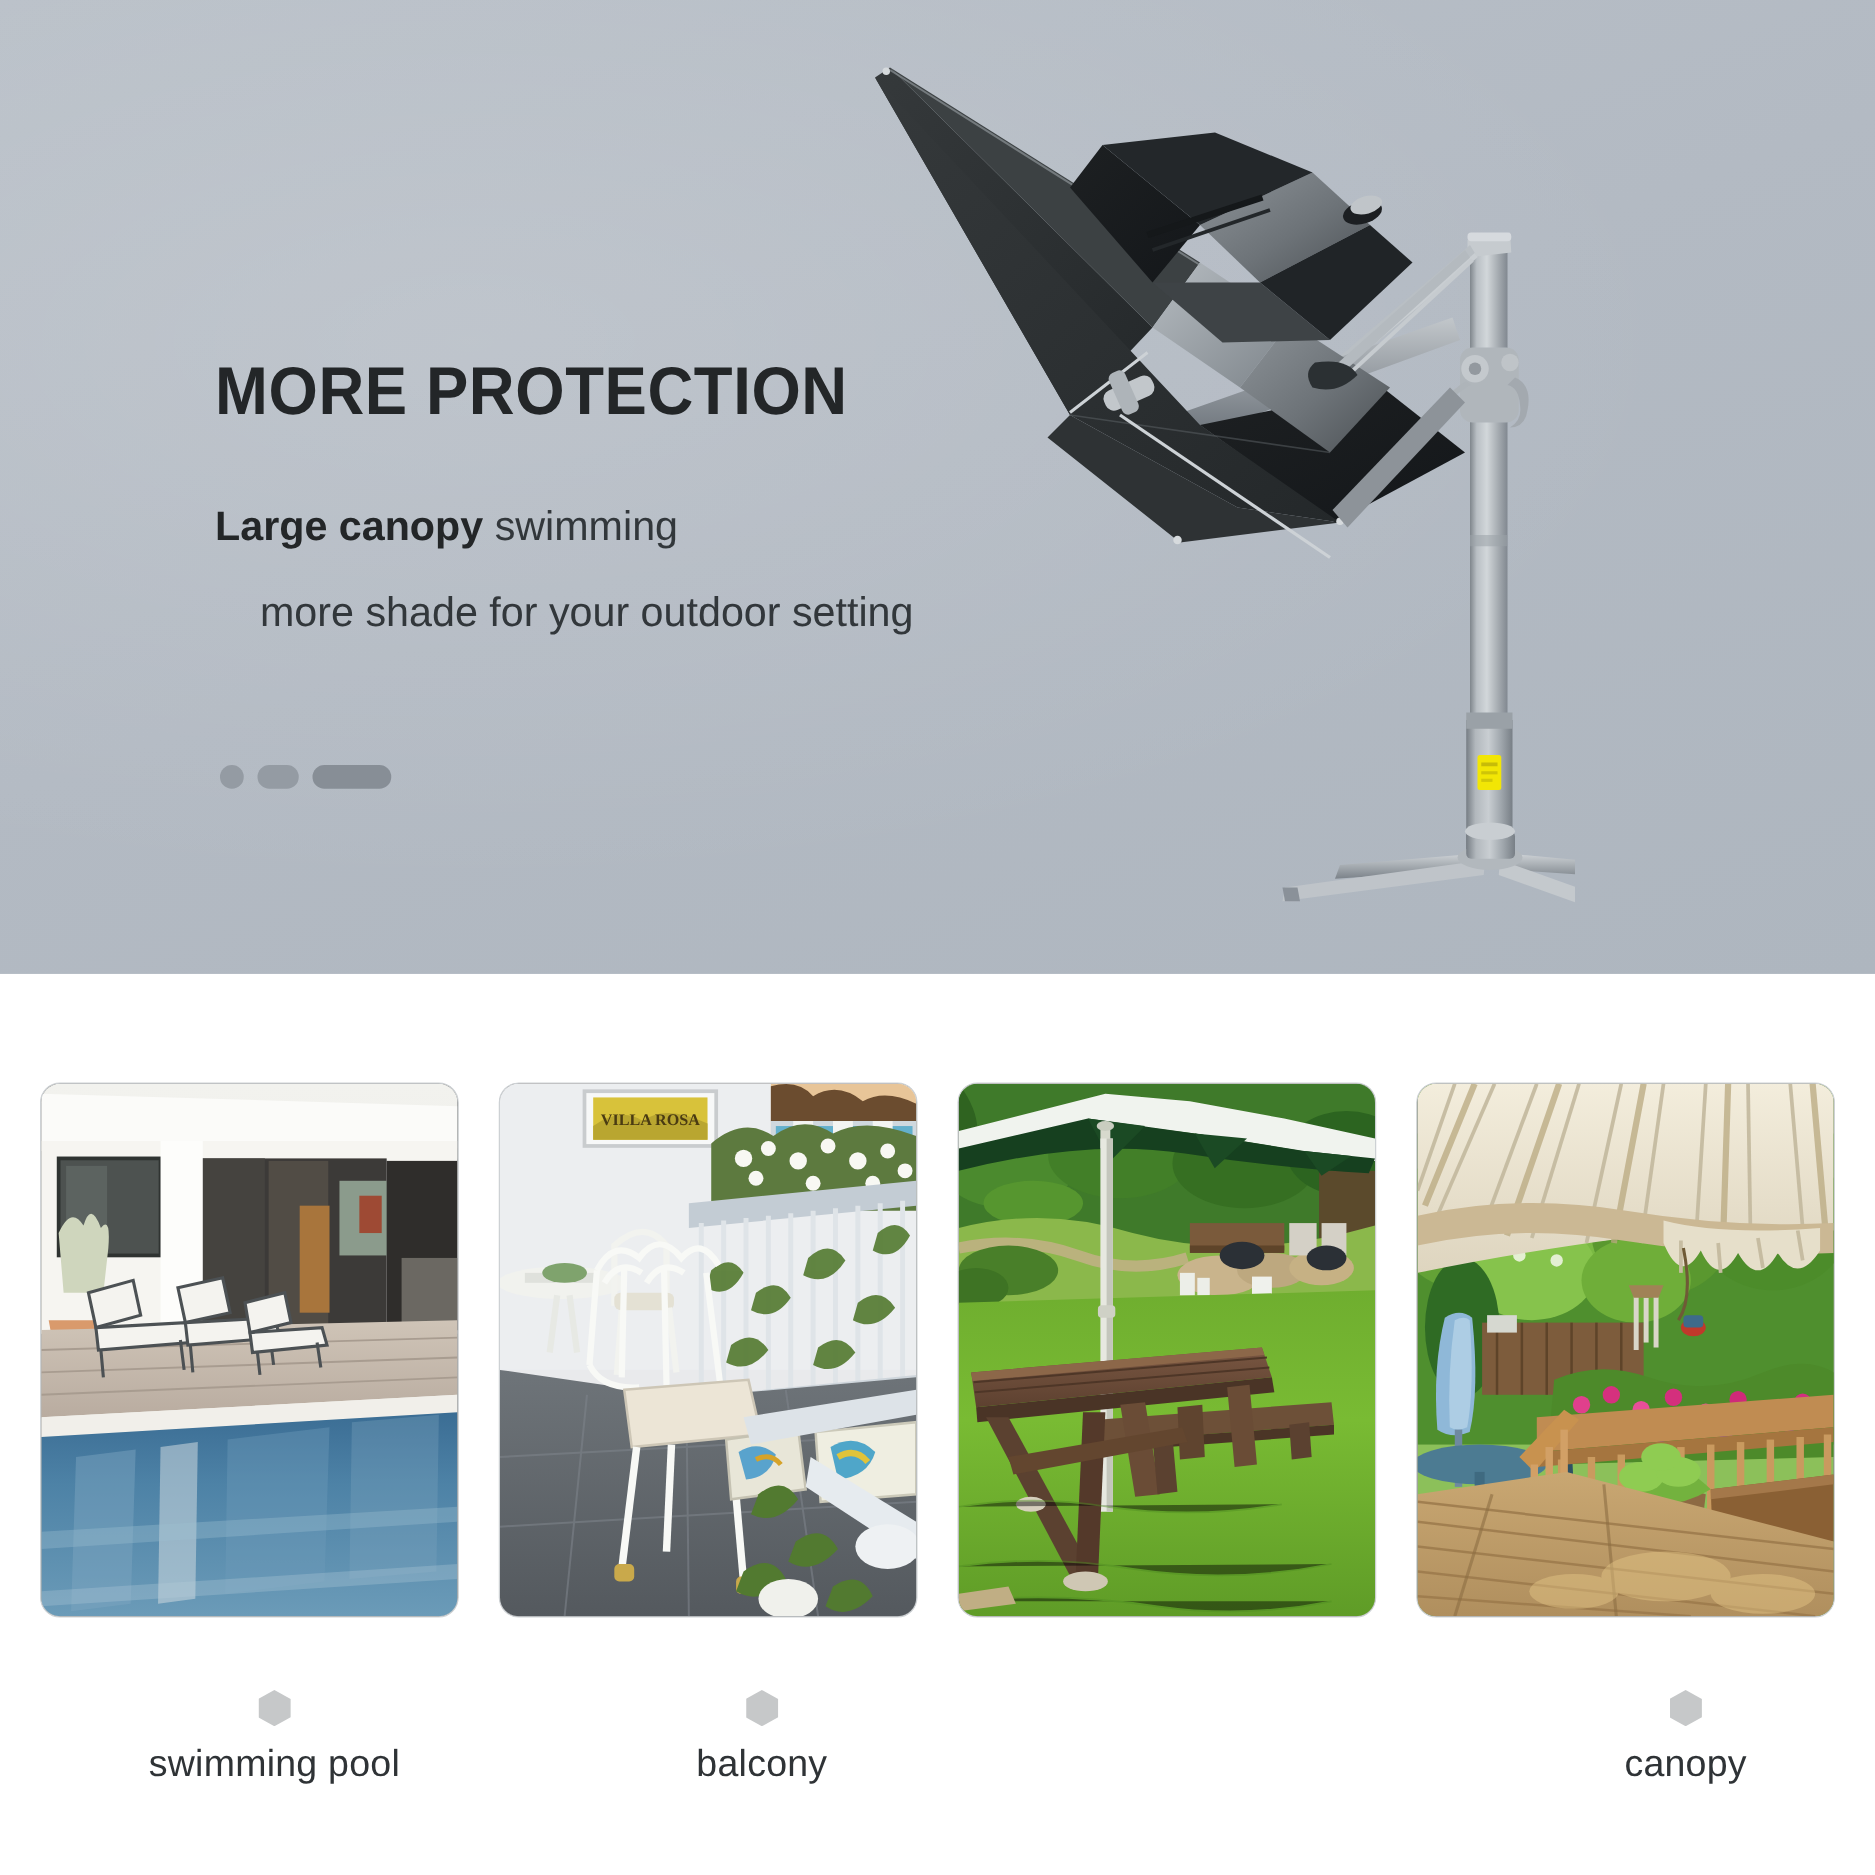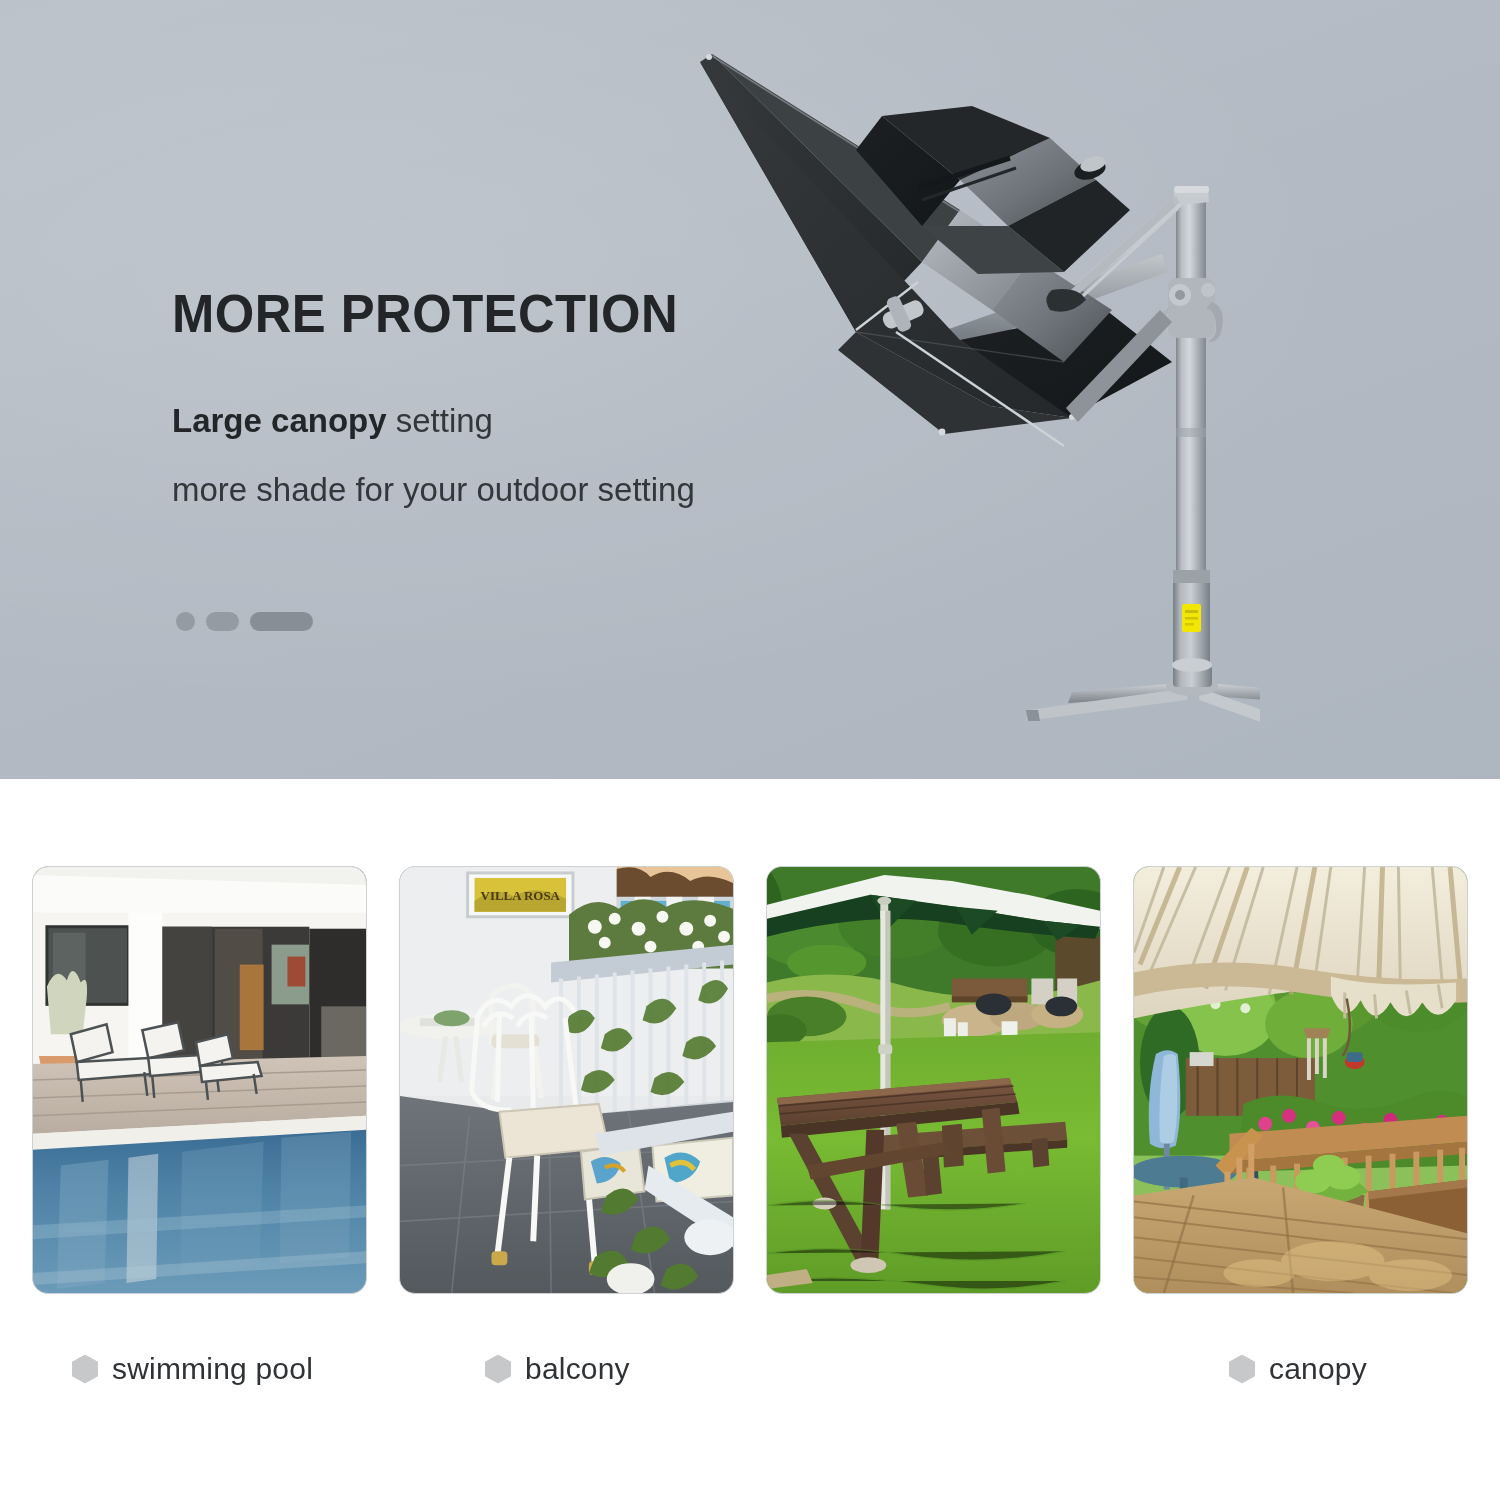--- a/index.html
+++ b/index.html
@@ -49,21 +49,21 @@
     white-space: nowrap;
   }
 
   .hero-sub {
     font-size: 33px;
     color: #32373b;
     line-height: 1.0;
     margin: 0;
     white-space: nowrap;
   }
-  .hero-sub + .hero-sub { margin-top: 36px; }
+  .hero-sub + .hero-sub { margin-top: 36px; margin-left: 36px; }
   .hero-sub b { font-weight: 700; color: #232628; text-align: center; }
 
   .pager {
     position: absolute;
     left: 176px;
     top: 612px;
     display: flex;
     align-items: center;
     gap: 11px;
   }
@@ -122,20 +122,21 @@
     height: 100%;
   }
   .thumb-scene svg { display: block; width: 100%; height: 100%; }
 
   .caption {
     display: flex;
     align-items: center;
     gap: 14px;
     margin-top: 58px;
     padding-left: 40px;
+    flex-direction: column;
   }
   .hexbullet {
     width: 26px; height: 29px;
     background: #c6c8c9;
     clip-path: polygon(50% 0%, 100% 25%, 100% 75%, 50% 100%, 0% 75%, 0% 25%);
     flex: none;
   }
   .caption-label {
     font-size: 30px;
     color: #2f3336;
@@ -148,21 +149,21 @@
 </style>
 </head>
 <body>
 
 <div id="page">
 
   <section class="hero">
 
     <div class="hero-copy">
       <h1 class="hero-title">MORE PROTECTION</h1>
-      <p class="hero-sub"><b>Large canopy</b><span> setting</span></p>
+      <p class="hero-sub"><b>Large canopy</b><span> swimming</span></p>
       <p class="hero-sub">more shade for your outdoor setting</p>
     </div>
 
     <div class="pager">
       <span class="pager-dot"></span>
       <span class="pager-pill-sm"></span>
       <span class="pager-pill-lg"></span>
     </div>
 
     <div class="product">

